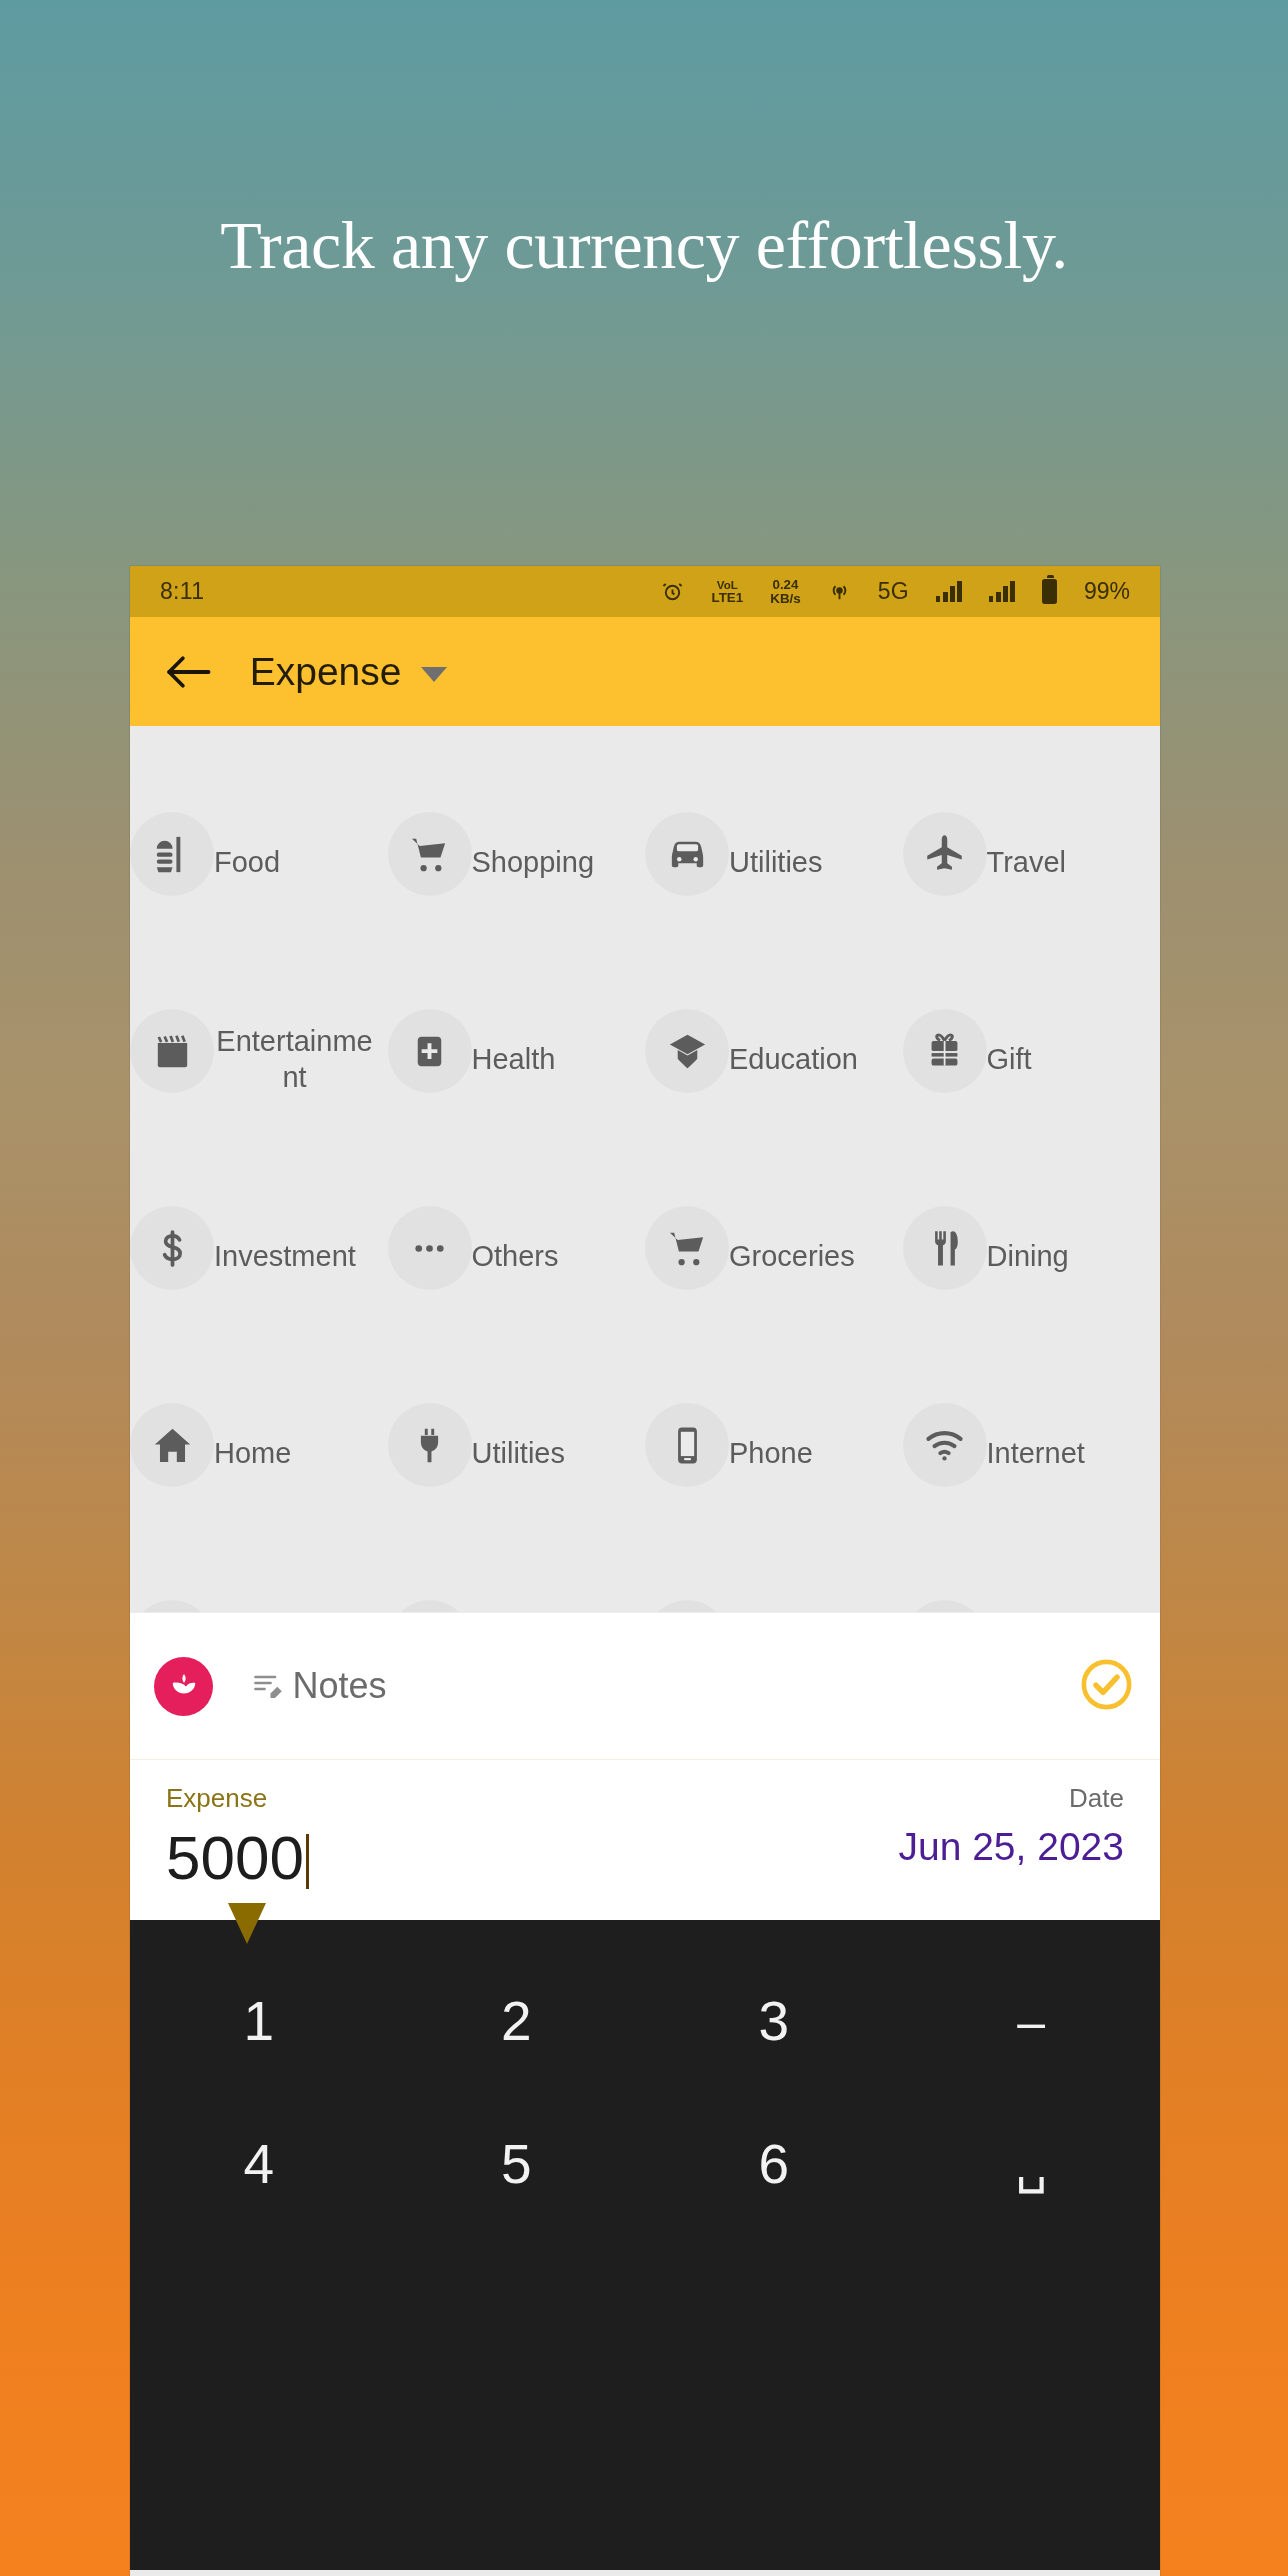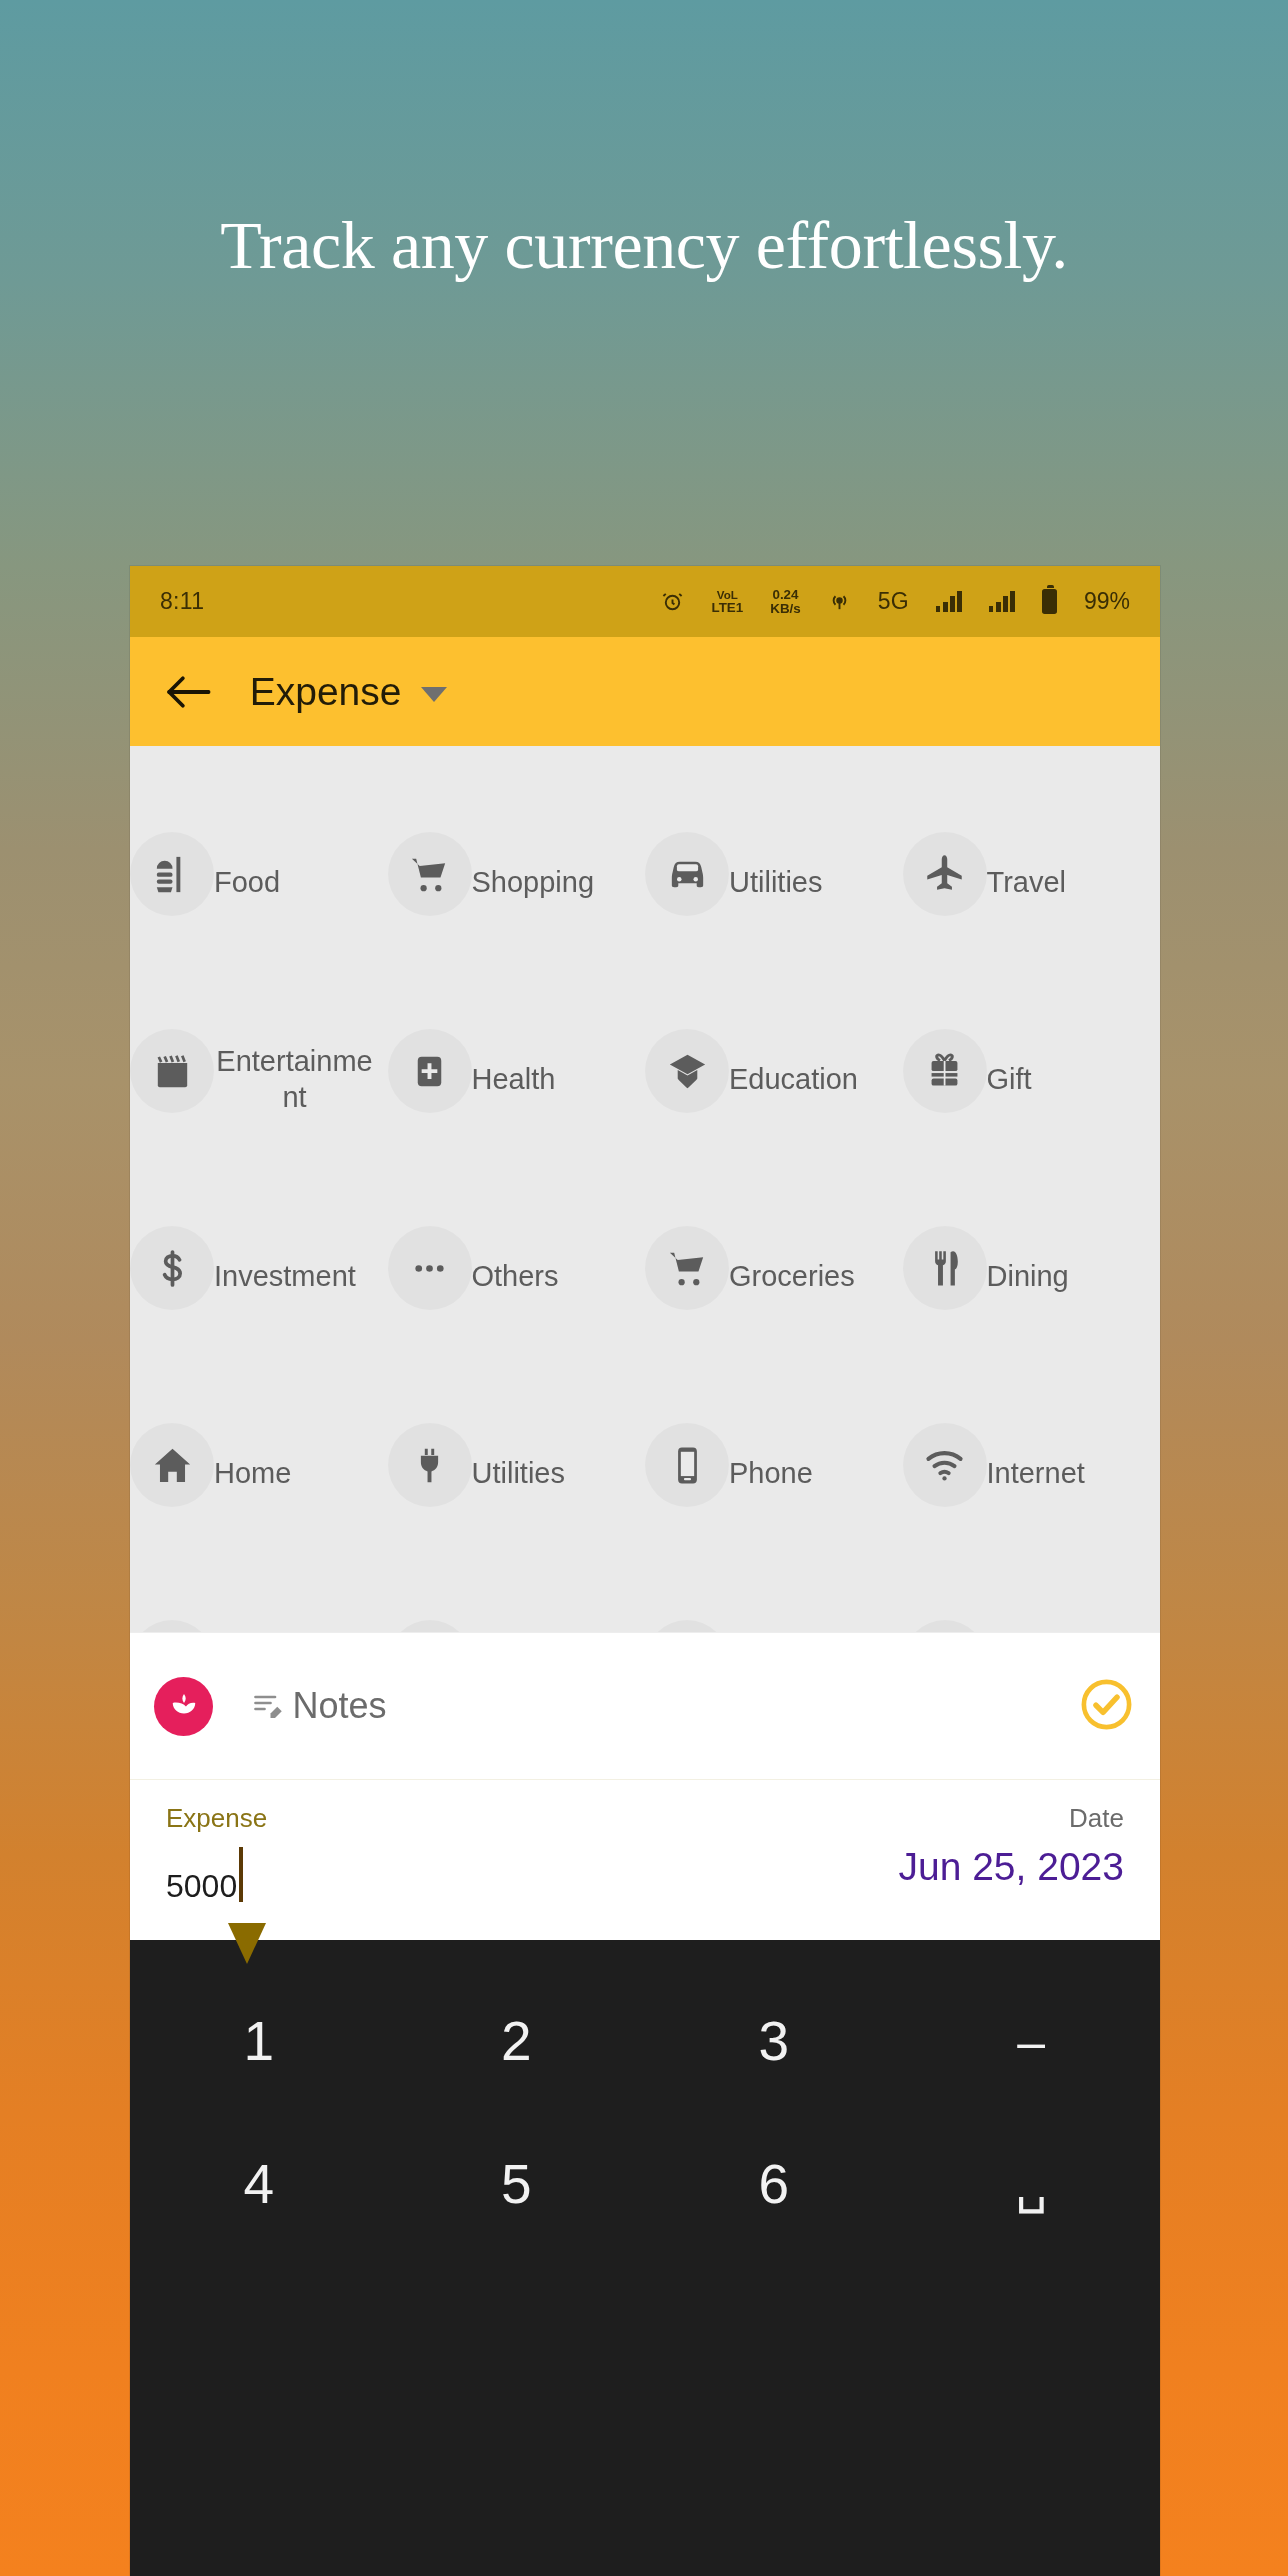--- a/index.html
+++ b/index.html
@@ -46,21 +46,21 @@
     top:566px;
     width:1030px;
     height:2010px;
     overflow:hidden;
     background:#eaeaea;
     box-shadow:0 0 0 0.9px rgba(0,0,0,.08);
   }
 
   
   .statusbar {
-    height:71px;
+    height:51px;
     background:#cfa217;
     display:flex;
     align-items:center;
     padding:15px 30px;
     color:#3a2e05;
     font-size:22.4px;
   }
   .sb-time { font-size:23px; letter-spacing:0.3px; }
   .sb-right {
     margin-left:auto;
@@ -191,21 +191,21 @@
     display:flex;
     align-items:flex-start;
     padding:23px 36px 0 36px;
     border-top:0.9px solid #f3f0e2;
     position:relative;
   }
   .fld{ display:flex; flex-direction:column; }
   .fld .cap{ font-size:26px; color:#8a7415; }
   .amt-line{ display:flex; align-items:flex-end; margin-top:12.5px; position:relative;}
   .amt{
-    font-size:32px; color:#1d1d1d; line-height:1;
+    font-size:62px; color:#1d1d1d; line-height:1;
   }
   .caret-bar{
     width:3.6px; height:55px; background:#5c3a06;
     margin-left:1.8px;
   }
   .drop-handle{
     position:absolute;
     left:98px; top:143px;
     width:0;height:0;
     border-left:19.7px solid transparent;

